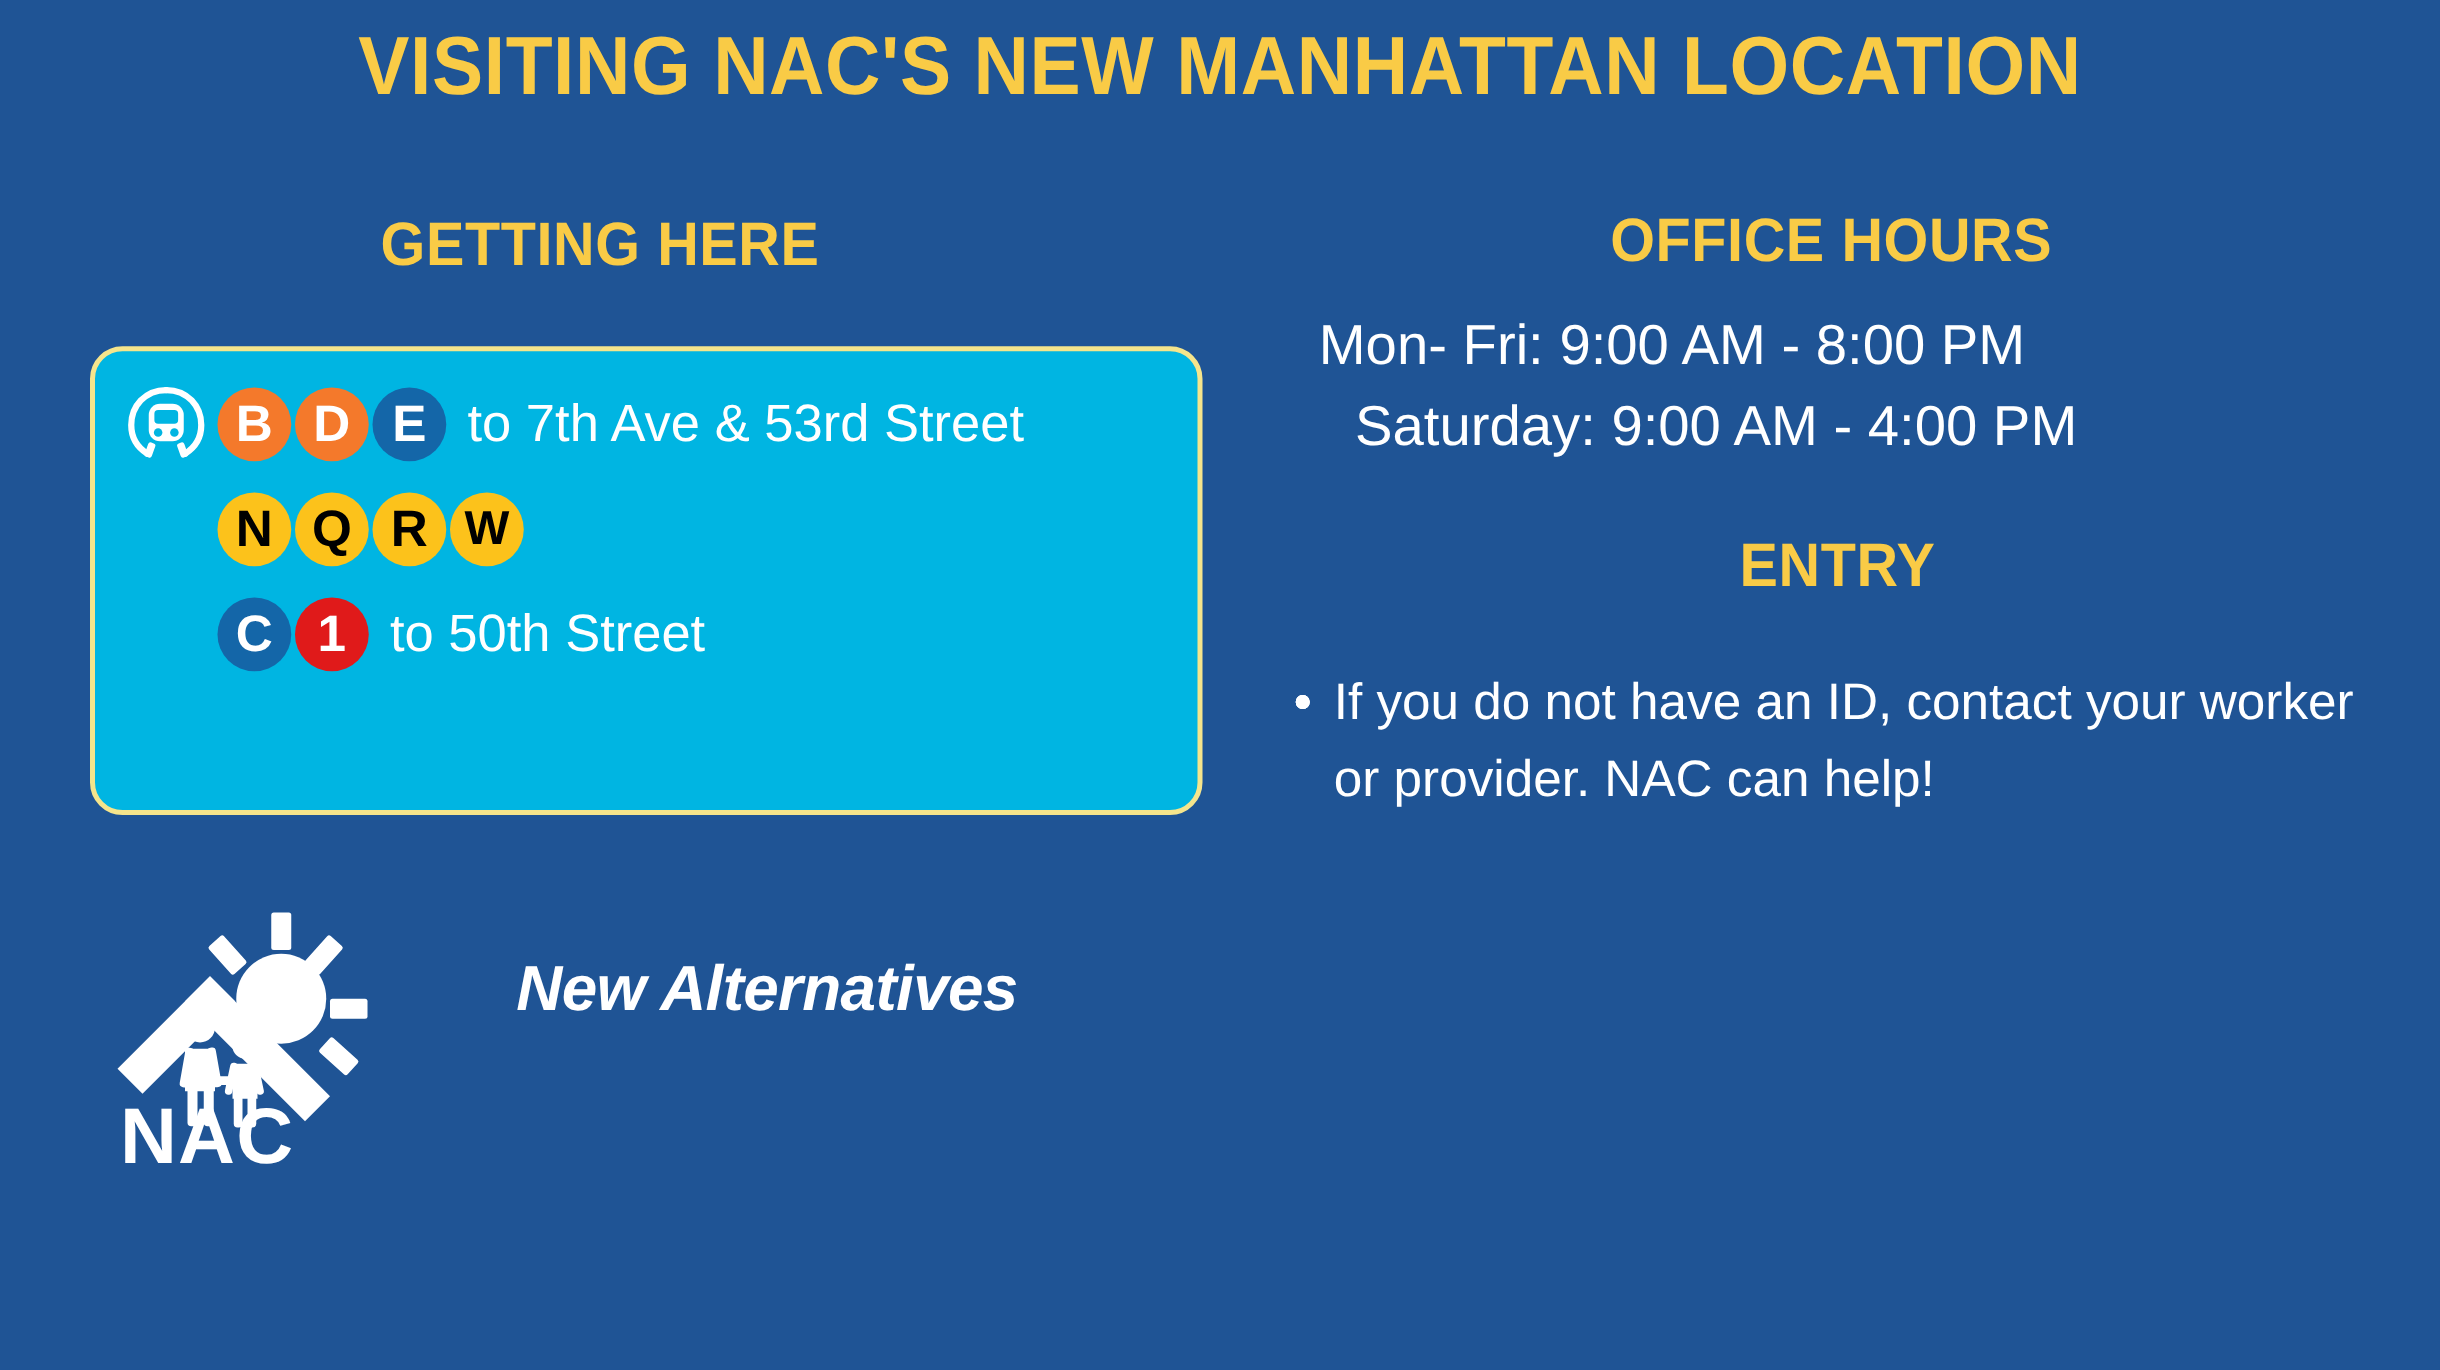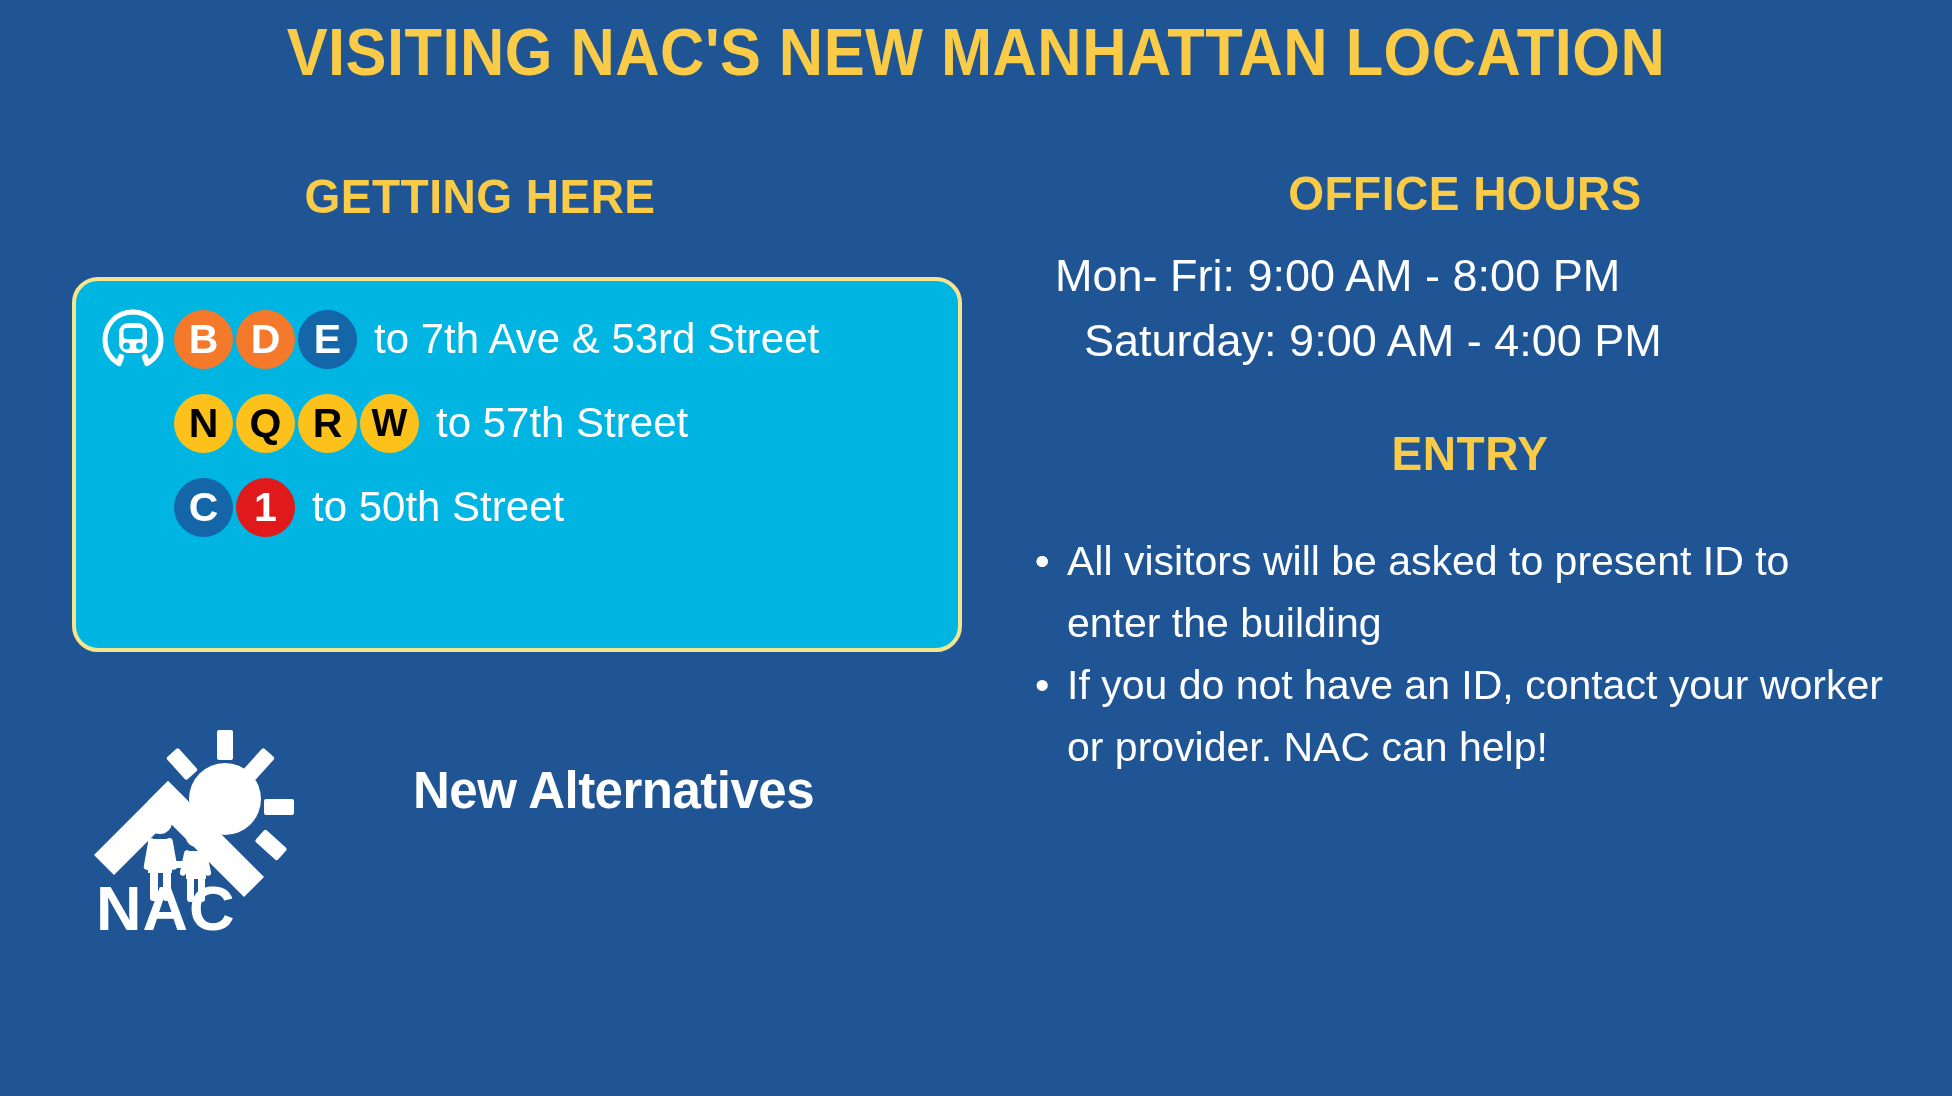--- a/index.html
+++ b/index.html
@@ -99,21 +99,21 @@
   }
   .entry-item .dot{
     position:absolute;left:10px;top:0;
     font-size:41px;line-height:62px;
   }
 
   
   .logo{position:absolute;left:88px;top:727px;width:800px;height:220px;}
   .logo-mark{position:absolute;left:0;top:0;width:215px;height:205px;}
   .logo-text{position:absolute;left:325px;top:27px;color:#ffffff;
-    font-weight:bold;font-size:51px;line-height:74px;letter-spacing:-0.5px;}
+    font-weight:bold;font-size:51px;line-height:74px;letter-spacing:-0.5px;font-style:italic;}
 </style>
 </head>
 <body>
 
 <div class="poster">
 
   <div class="title">VISITING NAC'S NEW MANHATTAN LOCATION</div>
 
   <div class="heading" id="getting-here-heading">GETTING HERE</div>
 
@@ -137,21 +137,20 @@
       <span class="bullet" style="background:#1466a8;color:#ffffff;">E</span>
       <span class="route-text">to 7th Ave &amp; 53rd Street</span>
     </div>
 
     <div class="transit-row" id="row-nqrw">
       <span class="icon-spacer"></span>
       <span class="bullet" style="background:#fcc21b;color:#000000;">N</span>
       <span class="bullet" style="background:#fcc21b;color:#000000;">Q</span>
       <span class="bullet" style="background:#fcc21b;color:#000000;">R</span>
       <span class="bullet wide" style="background:#fcc21b;color:#000000;">W</span>
-      <span class="route-text">to 57th Street</span>
     </div>
 
     <div class="transit-row" id="row-c1">
       <span class="icon-spacer"></span>
       <span class="bullet" style="background:#1466a8;color:#ffffff;">C</span>
       <span class="bullet" style="background:#e01a1a;color:#ffffff;">1</span>
       <span class="route-text">to 50th Street</span>
     </div>
 
   </div>
@@ -206,21 +205,20 @@
   <div class="hours-line" id="hours-saturday">Saturday: 9:00 AM - 4:00 PM</div>
 
   <div class="heading" id="entry-heading">ENTRY</div>
 
   <ul class="entry-list">
     <li class="entry-item">
       <span class="dot">•</span>
     </li>
     <li class="entry-item">
       <span class="dot">•</span>
-      <span>All visitors will be asked to present ID to enter the building</span>
     </li>
     <li class="entry-item">
       <span class="dot">•</span>
       <span>If you do not have an ID, contact your worker or provider. NAC can help!</span>
     </li>
   </ul>
 
 </div>
 
 </body></html>

